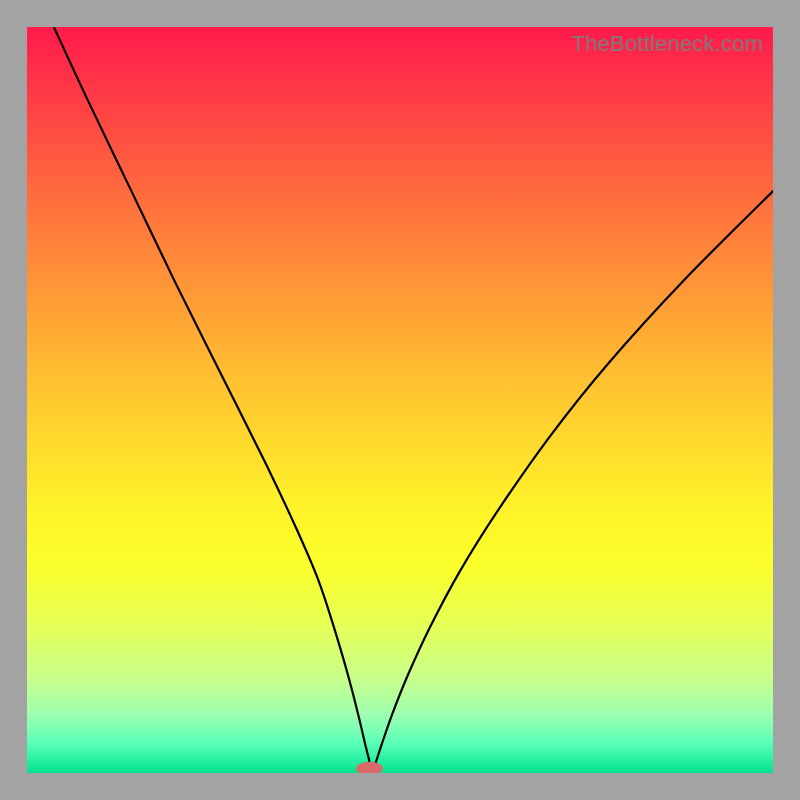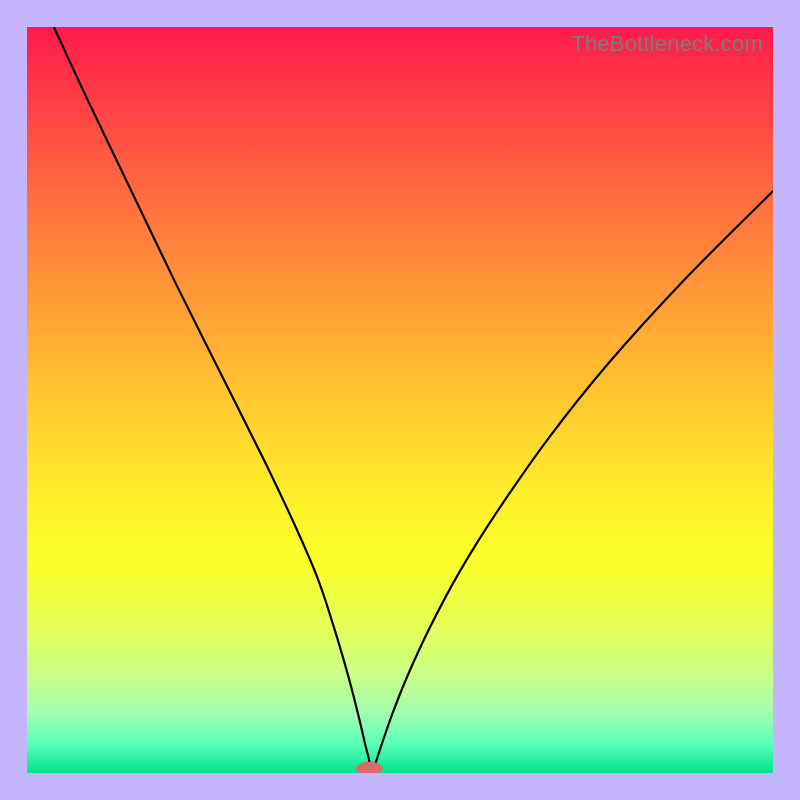--- a/index.html
+++ b/index.html
@@ -8,21 +8,21 @@
     width: 800px;
     height: 800px;
     overflow: hidden;
     background: #000;
     font-family: Arial, Helvetica, sans-serif;
   }
   .frame {
     position: relative;
     width: 800px;
     height: 800px;
-    background: #c4b5fd;
+    background: #a3a3a3;
   }
   .plot-area {
     position: absolute;
     left: 27px;
     top: 27px;
     width: 746px;
     height: 746px;
     background: linear-gradient(to bottom,
       #ff1a4b 0%,
       #ff3747 8%,

